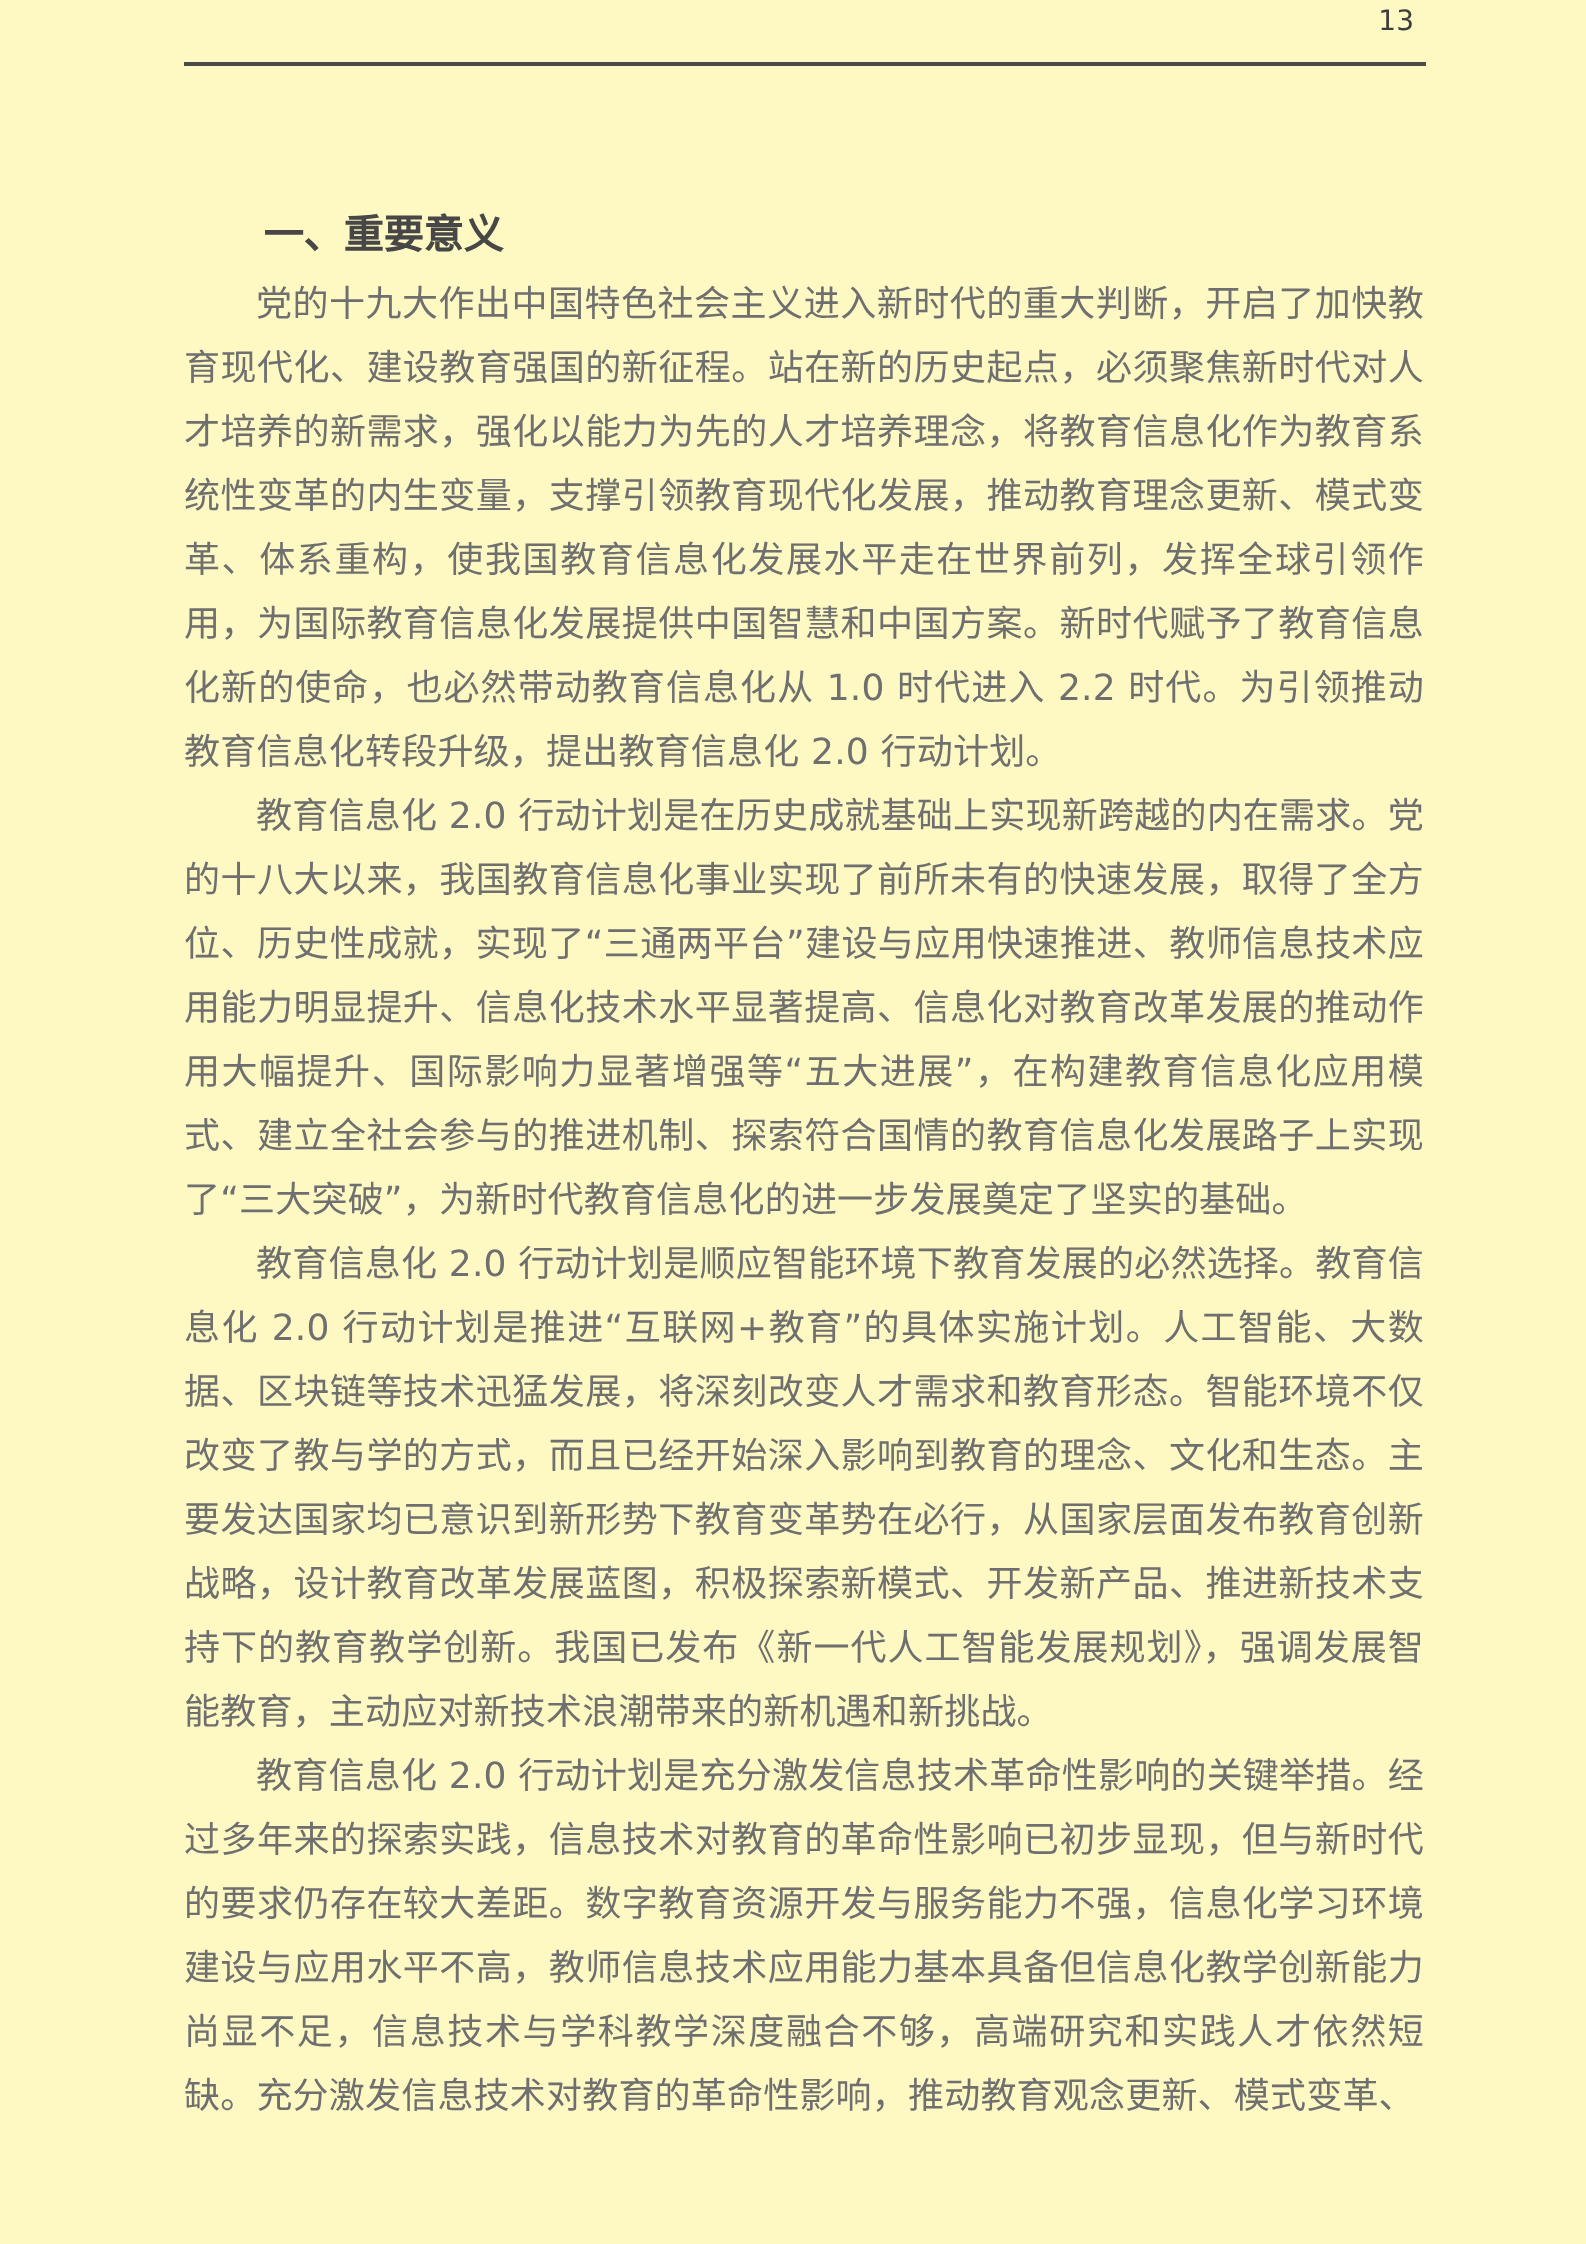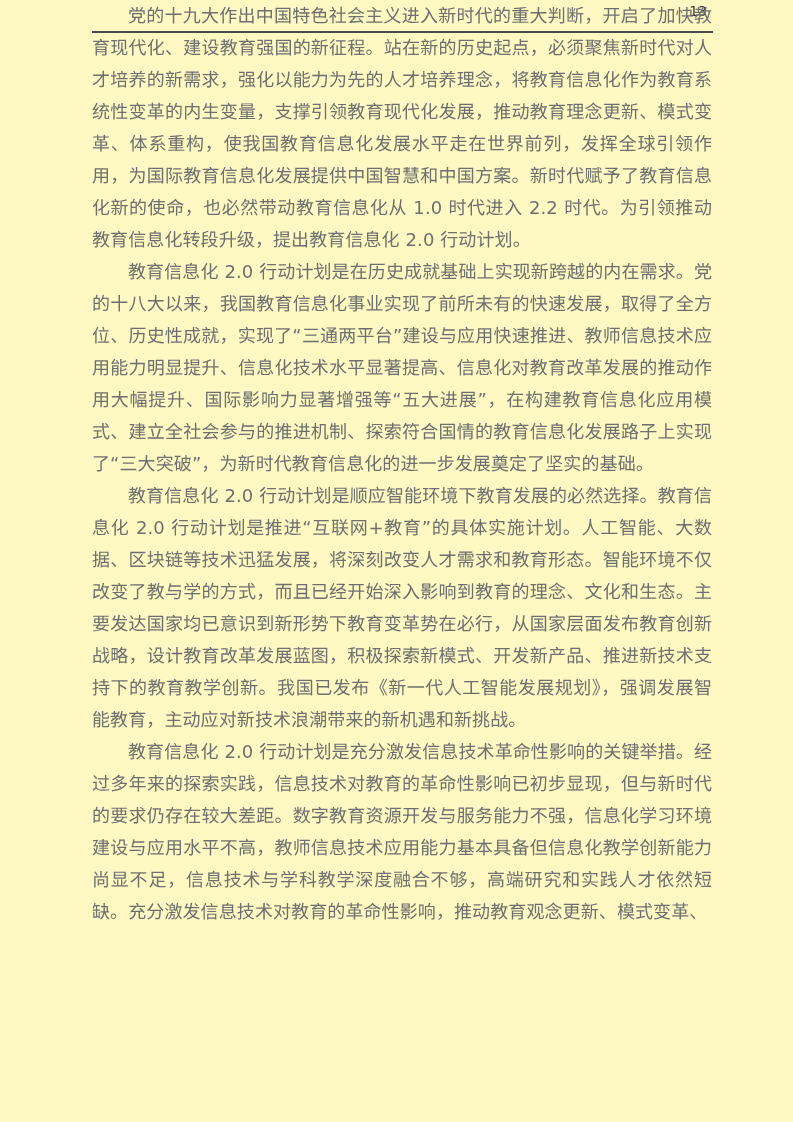--- a/index.html
+++ b/index.html
@@ -60,20 +60,21 @@
 <body>
 
 <div class="page">
 
   <div class="page-number">13</div>
 
   <div class="header-rule"></div>
 
   <div class="content">
 
+    <h2 class="section-heading">一、重要意义</h2>
 
     <p class="body-paragraph">党的十九大作出中国特色社会主义进入新时代的重大判断，开启了加快教育现代化、建设教育强国的新征程。站在新的历史起点，必须聚焦新时代对人才培养的新需求，强化以能力为先的人才培养理念，将教育信息化作为教育系统性变革的内生变量，支撑引领教育现代化发展，推动教育理念更新、模式变革、体系重构，使我国教育信息化发展水平走在世界前列，发挥全球引领作用，为国际教育信息化发展提供中国智慧和中国方案。新时代赋予了教育信息化新的使命，也必然带动教育信息化从 1.0 时代进入 2.2 时代。为引领推动教育信息化转段升级，提出教育信息化 2.0 行动计划。</p>
 
     <p class="body-paragraph">教育信息化 2.0 行动计划是在历史成就基础上实现新跨越的内在需求。党的十八大以来，我国教育信息化事业实现了前所未有的快速发展，取得了全方位、历史性成就，实现了“三通两平台”建设与应用快速推进、教师信息技术应用能力明显提升、信息化技术水平显著提高、信息化对教育改革发展的推动作用大幅提升、国际影响力显著增强等“五大进展”，在构建教育信息化应用模式、建立全社会参与的推进机制、探索符合国情的教育信息化发展路子上实现了“三大突破”，为新时代教育信息化的进一步发展奠定了坚实的基础。</p>
 
     <p class="body-paragraph">教育信息化 2.0 行动计划是顺应智能环境下教育发展的必然选择。教育信息化 2.0 行动计划是推进“互联网+教育”的具体实施计划。人工智能、大数据、区块链等技术迅猛发展，将深刻改变人才需求和教育形态。智能环境不仅改变了教与学的方式，而且已经开始深入影响到教育的理念、文化和生态。主要发达国家均已意识到新形势下教育变革势在必行，从国家层面发布教育创新战略，设计教育改革发展蓝图，积极探索新模式、开发新产品、推进新技术支持下的教育教学创新。我国已发布《新一代人工智能发展规划》，强调发展智能教育，主动应对新技术浪潮带来的新机遇和新挑战。</p>
 
     <p class="body-paragraph">教育信息化 2.0 行动计划是充分激发信息技术革命性影响的关键举措。经过多年来的探索实践，信息技术对教育的革命性影响已初步显现，但与新时代的要求仍存在较大差距。数字教育资源开发与服务能力不强，信息化学习环境建设与应用水平不高，教师信息技术应用能力基本具备但信息化教学创新能力尚显不足，信息技术与学科教学深度融合不够，高端研究和实践人才依然短缺。充分激发信息技术对教育的革命性影响，推动教育观念更新、模式变革、</p>
 
   </div>

